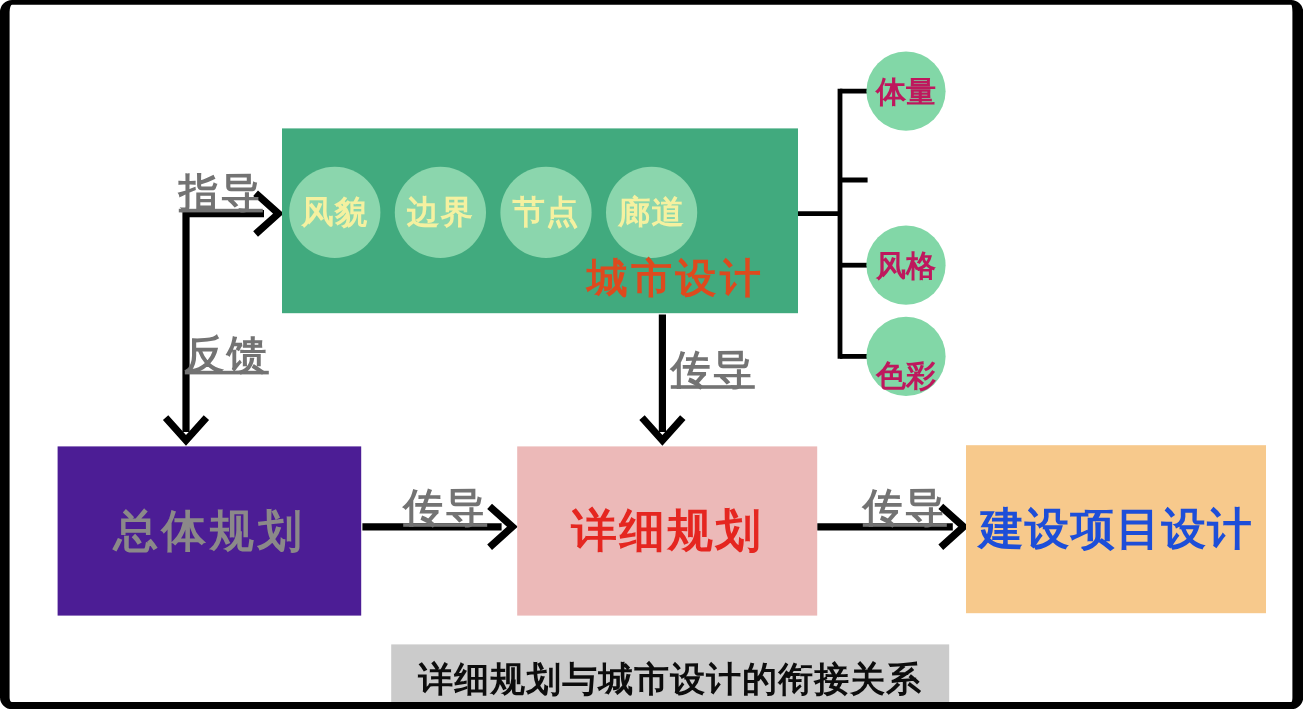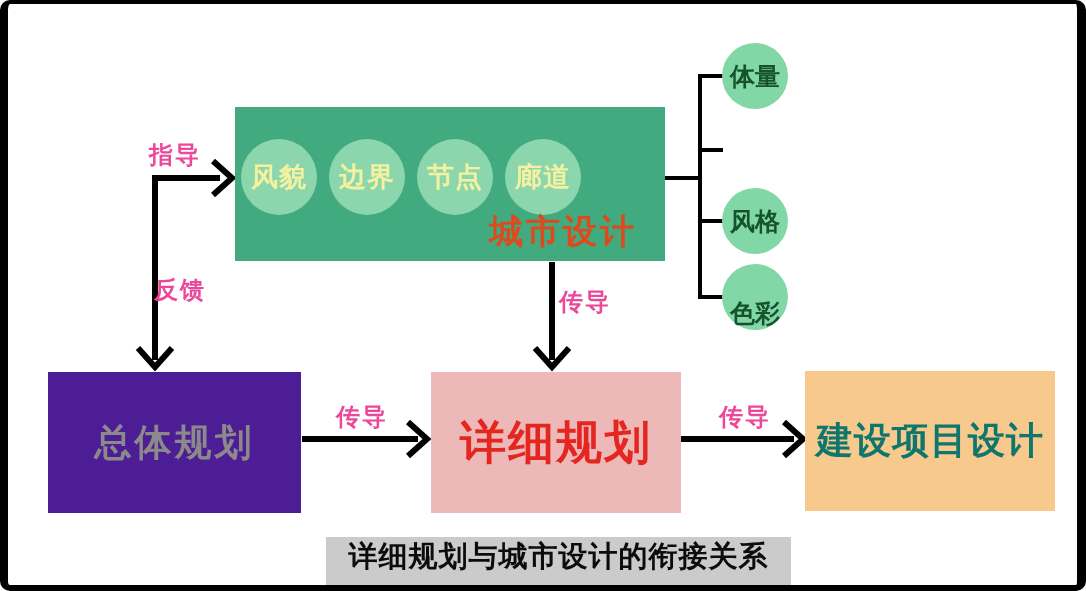--- a/index.html
+++ b/index.html
@@ -33,49 +33,49 @@
   .urban-design-label{
     right:28px;bottom:6px;
     color:#dd4a1e;font-size:34px;font-weight:bold;letter-spacing:3px;
   }
 
   
   .attr-circle{
     width:66px;height:66px;border-radius:50%;
     background:#82d7a7;
     display:flex;align-items:center;justify-content:center;
-    color:#14532d;font-size:25px;font-weight:bold;
+    color:#be185d;font-size:25px;font-weight:bold;
   }
   .attr-0{left:714px;top:39px;}
   .attr-1{left:714px;top:113px;}
   .attr-2{left:714px;top:184px;}
   .attr-3{left:714px;top:260px;align-items:flex-end;}
 
   
   .flow-box{
     display:flex;align-items:center;justify-content:center;
     box-sizing:border-box;font-weight:bold;
   }
   .gray-box{left:40px;top:368px;width:253px;height:141px;background:#4c1d95;color:#8b8989;font-size:37px;letter-spacing:3px;}
-  .pink-box{left:423px;top:368px;width:250px;height:141px;background:#ecb9b8;color:#e52620;font-size:46px;letter-spacing:2px;}
-  .orange-box{left:797px;top:367px;width:250px;height:140px;background:#f7c98c;color:#0f766e;font-size:37px;letter-spacing:1px;}
+  .pink-box{left:423px;top:368px;width:250px;height:141px;background:#ecb9b8;color:#e52620;font-size:38px;letter-spacing:2px;}
+  .orange-box{left:797px;top:367px;width:250px;height:140px;background:#f7c98c;color:#1d4ed8;font-size:37px;letter-spacing:1px;}
 
   
-  .edge-label{color:#ec4899;font-size:24px;font-weight:bold;letter-spacing:2px;}
+  .edge-label{color:#737373;font-size:33px;font-weight:bold;letter-spacing:2px;text-decoration:underline;}
   .lbl-guide{left:141px;top:135px;}
   .lbl-feedback{left:146px;top:270px;}
   .lbl-transmit-top{left:551px;top:282px;}
   .lbl-transmit-left{left:328px;top:397px;}
   .lbl-transmit-right{left:711px;top:397px;}
 
   
   .caption-bar{
     left:318px;top:533px;width:465px;height:50px;
     background:#cbcbcb;
-    display:flex;align-items:flex-start;justify-content:center;
+    display:flex;align-items:flex-end;justify-content:center;
     color:#0c0c0c;font-size:29px;font-weight:bold;letter-spacing:1px;
   }
 </style>
 </head>
 <body>
 
 <div class="frame">
 
   <svg class="wires" viewBox="0 0 1086 591" xmlns="http://www.w3.org/2000/svg">
     <g stroke="#000" stroke-width="6" fill="none">

